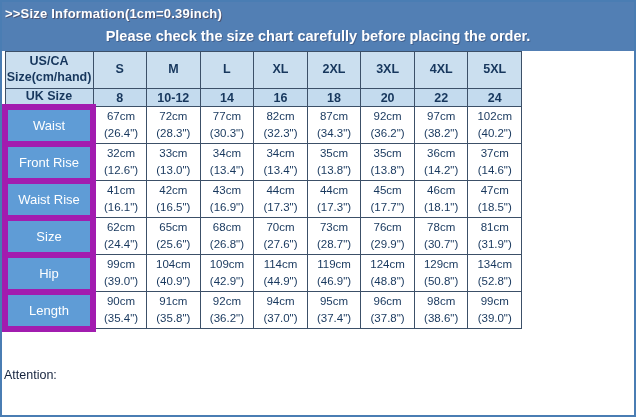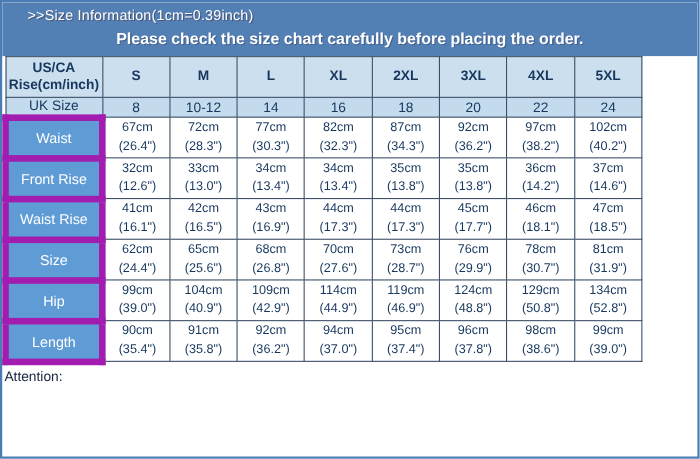--- a/index.html
+++ b/index.html
@@ -12,66 +12,66 @@
     font-family: "Liberation Sans", sans-serif;
     overflow: hidden;
   }
   .top-banner {
     background: #527fb4;
     color: #ffffff;
     padding: 0;
   }
   .title-line {
     font-size: 13px;
-    font-weight: normal;
+    font-weight: bold;
     padding: 4px 3px 2px 3px;
     letter-spacing: 0.2px;
     text-shadow: 1px 1px 0 rgba(70,30,30,0.45);
     white-space: nowrap;
-    margin-left: 20px;
   }
   .banner-line {
     font-size: 14.5px;
     font-weight: bold;
     padding: 5px 3px 7px 3px;
     text-shadow: 1px 1px 0 rgba(40,40,70,0.35);
     white-space: nowrap;
     text-align: center;
   }
   table.size-table {
-    width: 582px;
+    width: 520px;
     border-collapse: collapse;
     table-layout: fixed;
     color: #17375d;
   }
   .size-table th, .size-table td {
     border: 1px solid #3c5068;
     text-align: center;
     vertical-align: middle;
     padding: 0;
   }
   .size-table col.first { width: 88px; }
   tr.header-row { background: #cbdfef; height: 37px; }
   tr.header-row th { font-size: 12.5px; font-weight: bold; line-height: 1.25; }
   tr.size-row { background: #c4dbee; height: 18px; }
-  tr.size-row th, tr.size-row td { font-size: 12.5px; font-weight: normal; }
+  tr.size-row th, tr.size-row td { font-size: 12.5px; font-weight: bold; }
   tr.measure-row { background: #ffffff; height: 37px; }
   tr.measure-row td { font-size: 11.5px; font-weight: normal; line-height: 1.5; margin-top: 46px; }
   tr.measure-row th.mlabel {
     background: #5f9cd6;
     color: #ffffff;
     font-size: 13px;
     font-weight: normal;
     border: 6px solid #a21caf;
   }
   .footer {
     color: #15233d;
     font-size: 12.5px;
     line-height: 1.28;
     padding: 2px 2px 0 2px;
+    margin-top: 33px;
   }
   .footer .note { margin: 0; }
 </style>
 </head>
 <body>
 
 <div class="top-banner">
   <div class="title-line">&gt;&gt;Size Information(1cm=0.39inch)</div>
   <div class="banner-line">Please check the size chart carefully before placing the order.</div>
 </div>
@@ -85,21 +85,21 @@
       <col>
       <col>
       <col>
       <col>
       <col>
   </colgroup>
   <thead>
     <tr class="header-row">
       <th>
         <div>US/CA</div>
-        <div>Rise(cm/inch)</div>
+        <div>Size(cm/hand)</div>
       </th>
       <th>S</th>
       <th>M</th>
       <th>L</th>
       <th>XL</th>
       <th>2XL</th>
       <th>3XL</th>
       <th>4XL</th>
       <th>5XL</th>
     </tr>

